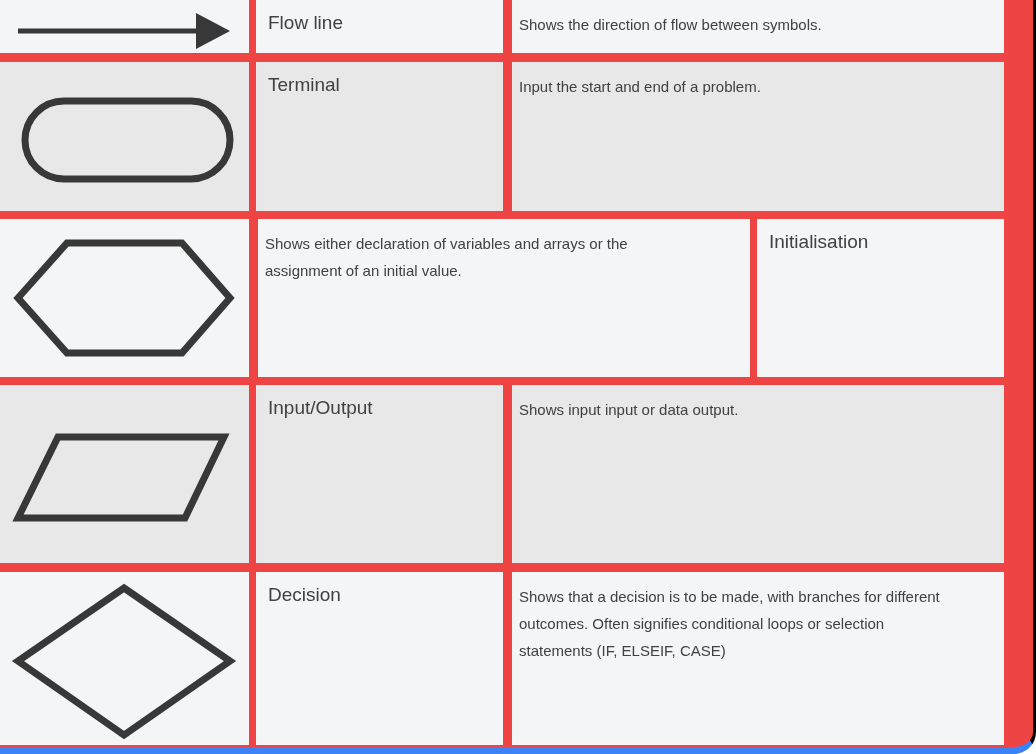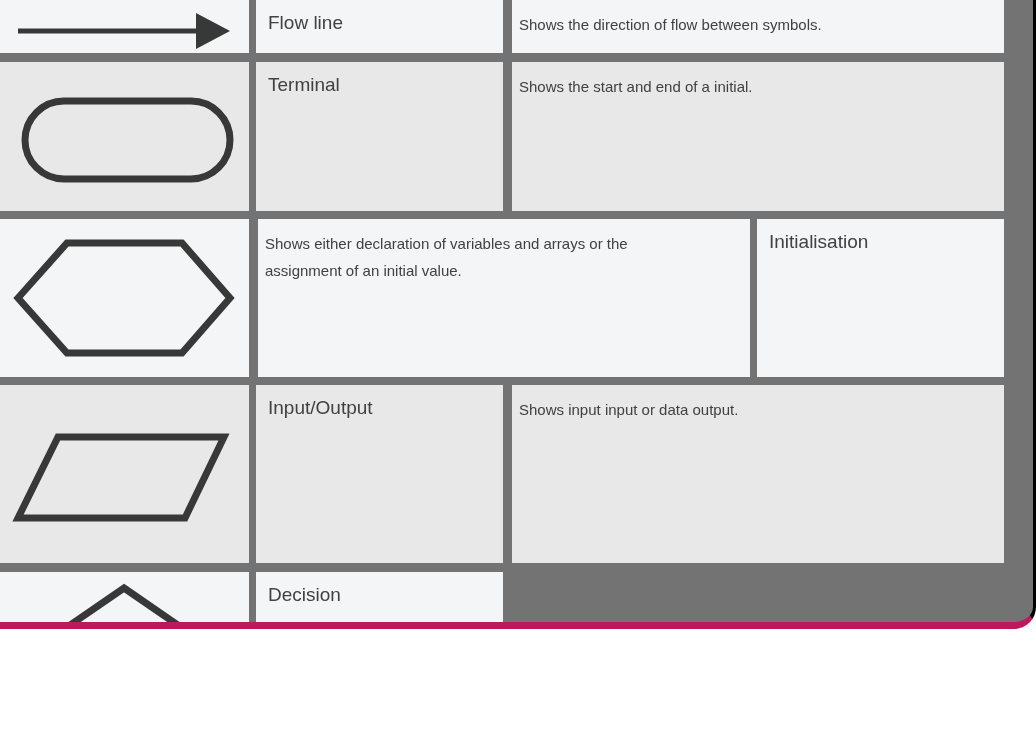--- a/index.html
+++ b/index.html
@@ -2,24 +2,24 @@
 <html><head>
 <meta charset="utf-8">
 <style>
   * { margin: 0; padding: 0; box-sizing: border-box; }
   html, body { background: #ffffff; }
   body { font-family: "Liberation Sans", sans-serif; }
 
   .page {
     position: relative;
     width: 1036px;
-    height: 629px;
-    background: #737373;
+    height: 754px;
+    background: #ef4444;
     border-right: 3px solid #000000;
-    border-bottom: 7px solid #be185d;
+    border-bottom: 7px solid #3b82f6;
     border-bottom-right-radius: 22px;
     overflow: hidden;
   }
 
   .symbol-table {
     position: absolute;
     top: 0;
     left: 0;
     width: 1004px;
   }
@@ -76,21 +76,21 @@
       <div class="cell desc-cell">Shows the direction of flow between symbols.</div>
     </div>
 
     <div class="row row-2 bg-gray">
       <div class="cell symbol-cell">
         <svg width="249" height="149" viewBox="0 0 249 149">
           <rect x="25" y="39" width="205" height="78" rx="39" ry="39" class="shape-stroke" stroke-width="7"></rect>
         </svg>
       </div>
       <div class="cell label-cell">Terminal</div>
-      <div class="cell desc-cell">Shows the start and end of a initial.</div>
+      <div class="cell desc-cell">Input the start and end of a problem.</div>
     </div>
 
     <div class="row row-3 bg-light">
       <div class="cell symbol-cell">
         <svg width="249" height="158" viewBox="0 0 249 158">
           <polygon points="18,79 67,24 182,24 230,79 182,134 67,134" class="shape-stroke" stroke-width="7"></polygon>
         </svg>
       </div>
       <div class="cell desc-cell">Shows either declaration of variables and arrays or the assignment of an initial value.</div>
       <div class="cell label-cell">Initialisation</div>
@@ -106,16 +106,17 @@
       <div class="cell desc-cell">Shows input input or data output.</div>
     </div>
 
     <div class="row row-5 bg-light">
       <div class="cell symbol-cell">
         <svg width="249" height="173" viewBox="0 0 249 173">
           <polygon points="124,16 230,89 124,163 18,89" class="shape-stroke" stroke-width="7"></polygon>
         </svg>
       </div>
       <div class="cell label-cell">Decision</div>
+      <div class="cell desc-cell">Shows that a decision is to be made, with branches for different outcomes. Often signifies conditional loops or selection statements (IF, ELSEIF, CASE)</div>
     </div>
 
   </div>
 </div>
 
 </body></html>

